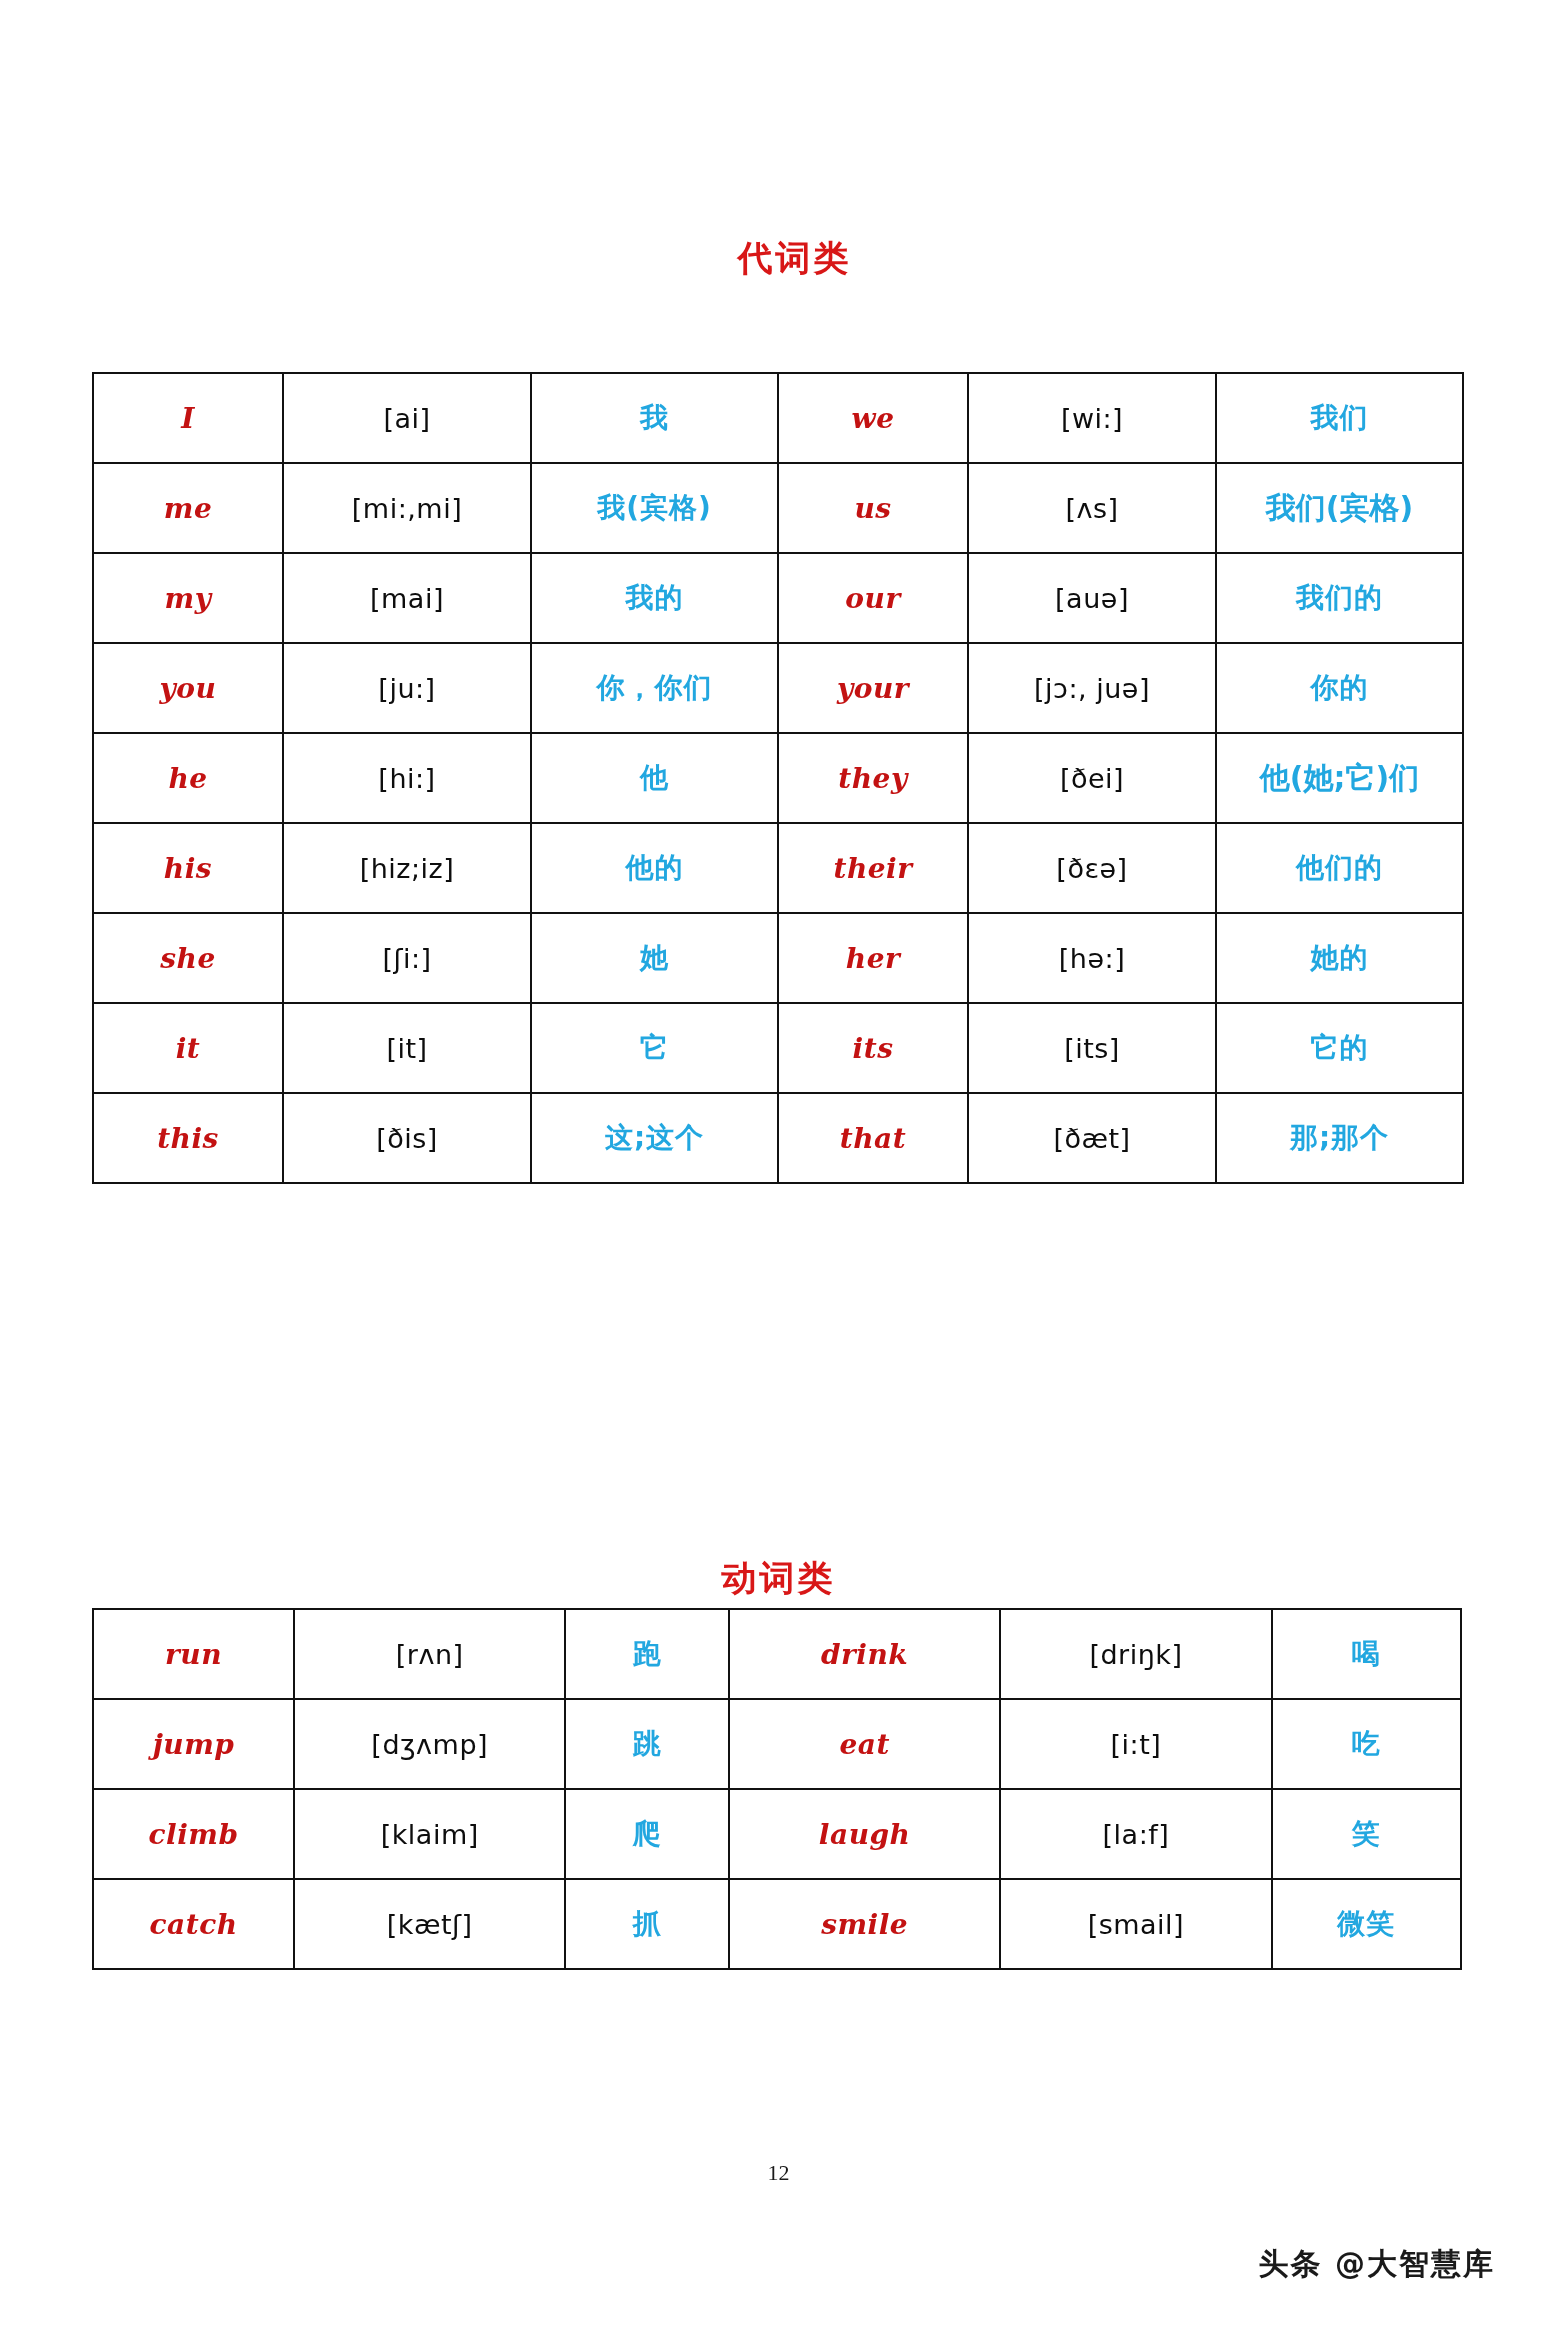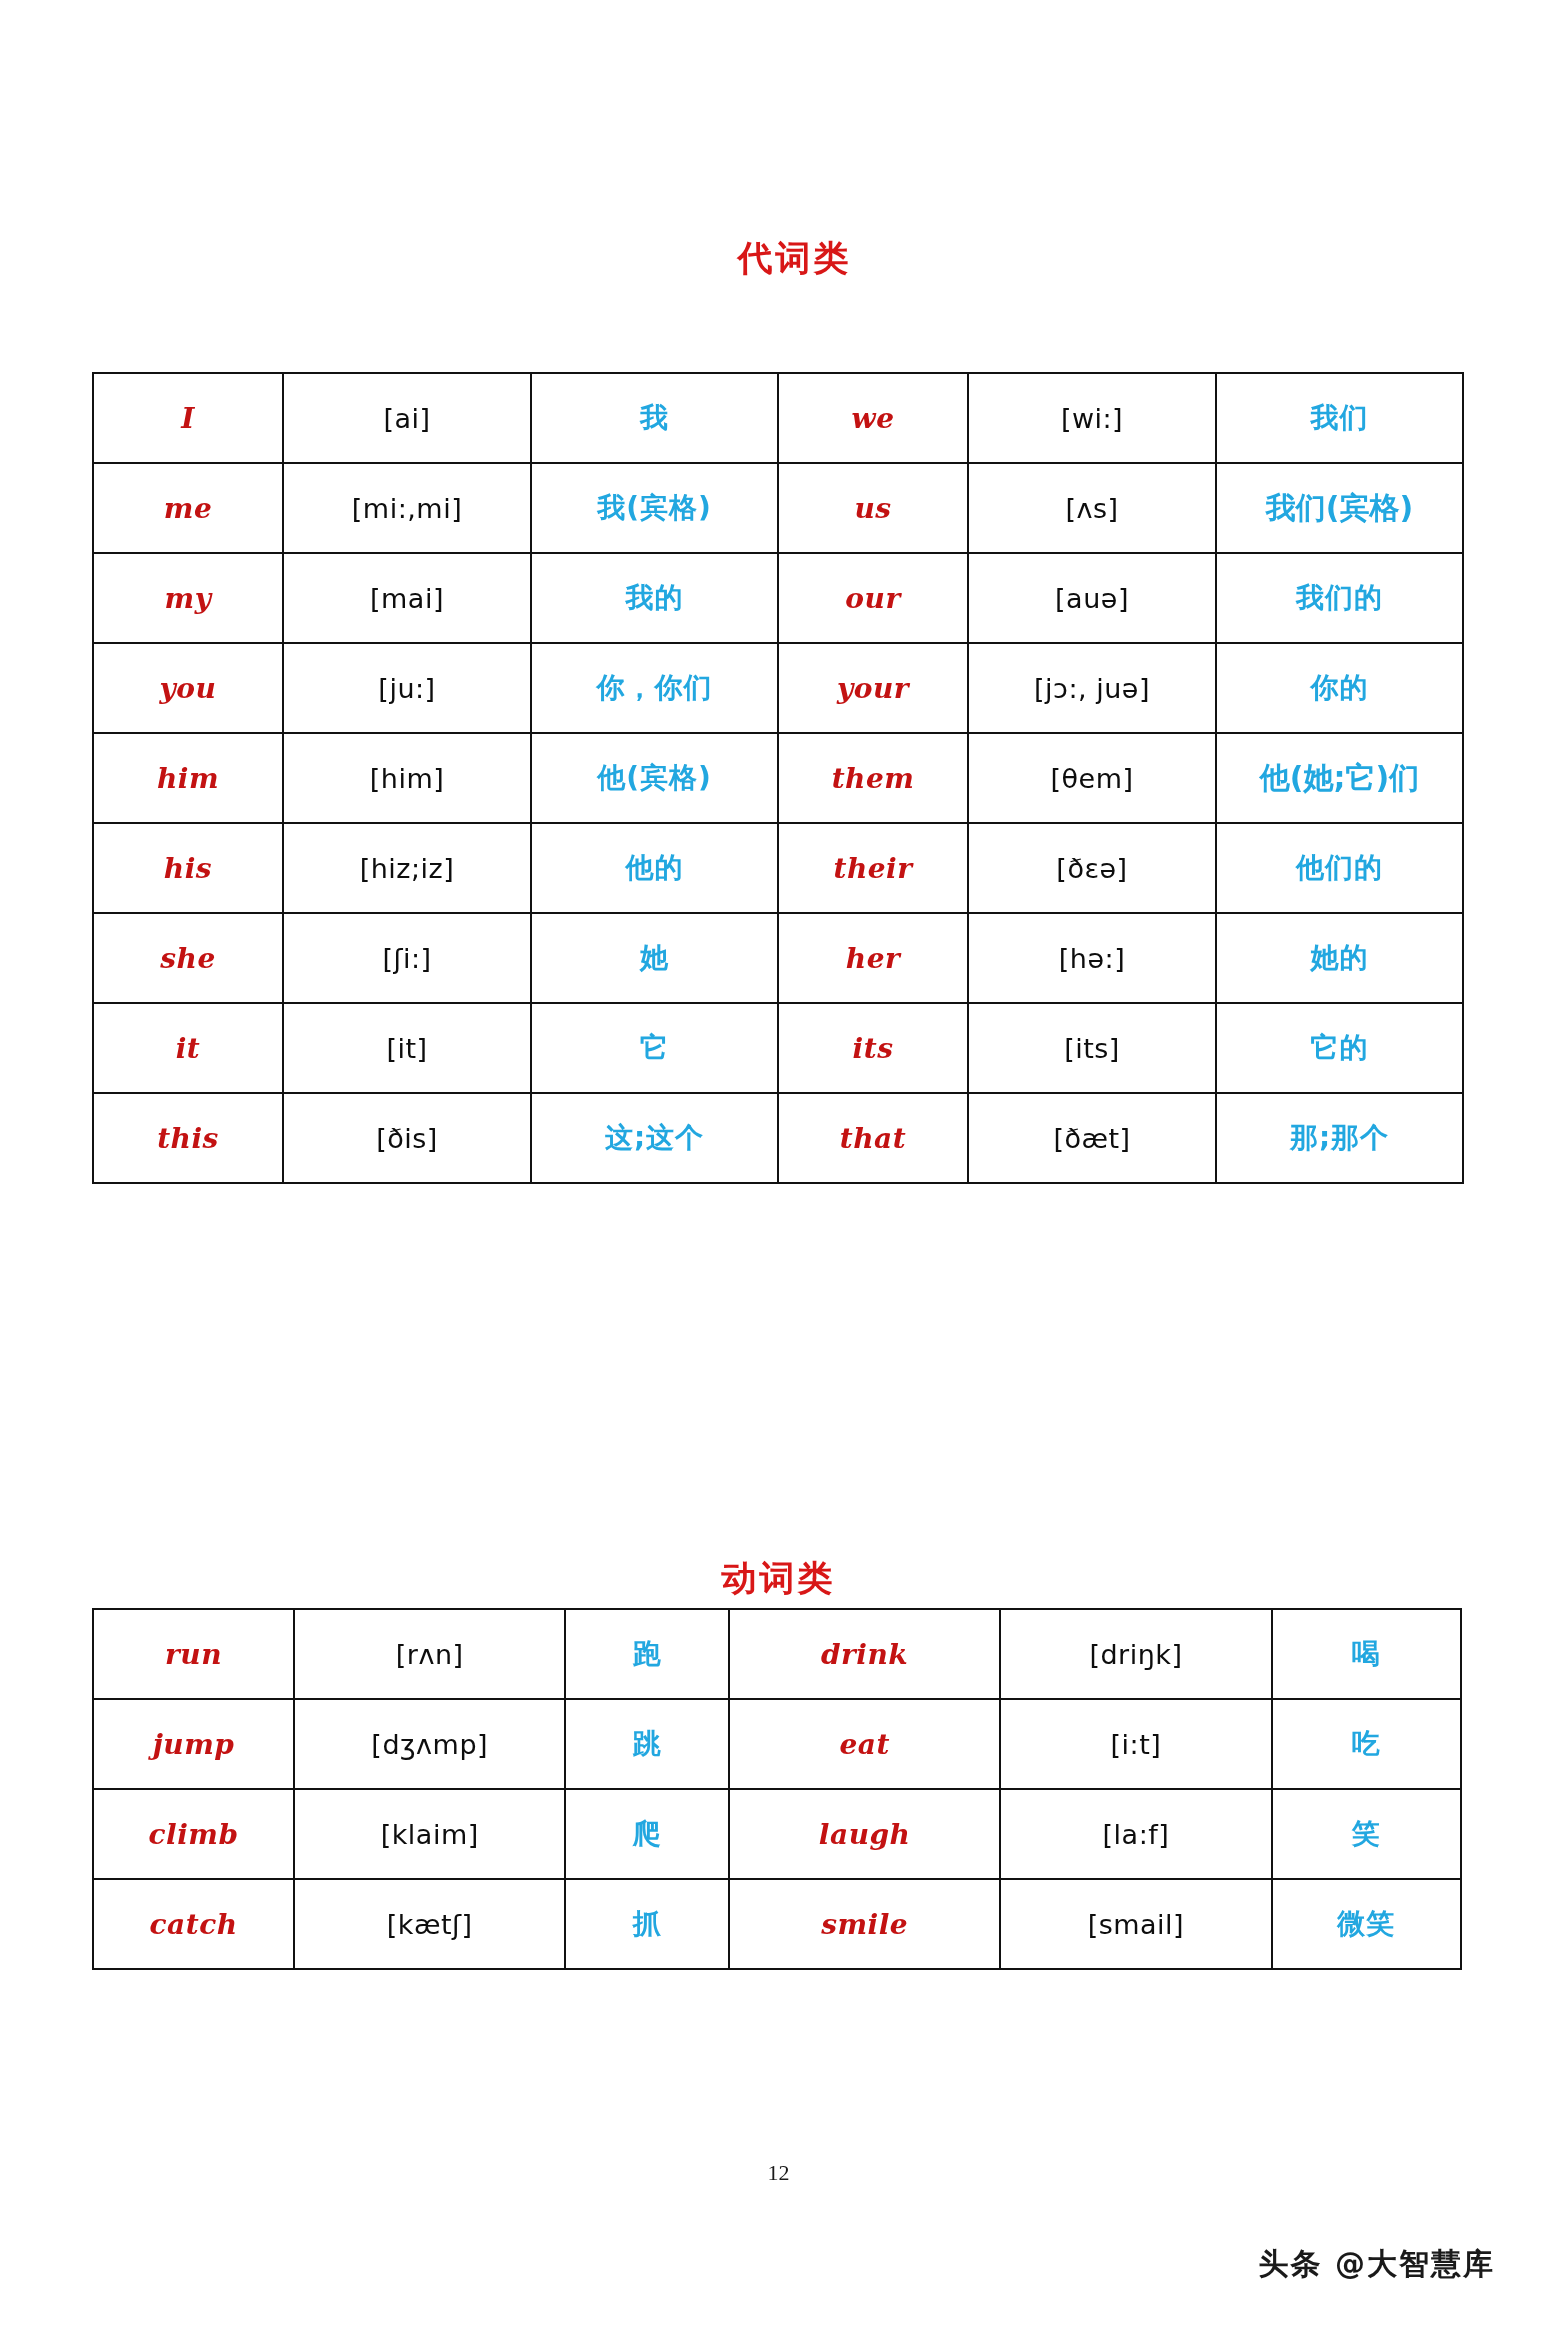--- a/index.html
+++ b/index.html
@@ -159,25 +159,25 @@
         </tr>
         <tr>
           <td class="word">you</td>
           <td class="phon">[ju:]</td>
           <td class="mean">你，你们</td>
           <td class="word">your</td>
           <td class="phon">[jɔ:, juə]</td>
           <td class="mean">你的</td>
         </tr>
         <tr>
-          <td class="word">him</td>
-          <td class="phon">[him]</td>
-          <td class="mean">他(宾格)</td>
-          <td class="word">them</td>
-          <td class="phon">[θem]</td>
+          <td class="word">he</td>
+          <td class="phon">[hi:]</td>
+          <td class="mean">他</td>
+          <td class="word">they</td>
+          <td class="phon">[ðei]</td>
           <td class="mean small">他(她;它)们</td>
         </tr>
         <tr>
           <td class="word">his</td>
           <td class="phon">[hiz;iz]</td>
           <td class="mean">他的</td>
           <td class="word">their</td>
           <td class="phon">[ðɛə]</td>
           <td class="mean">他们的</td>
         </tr>

